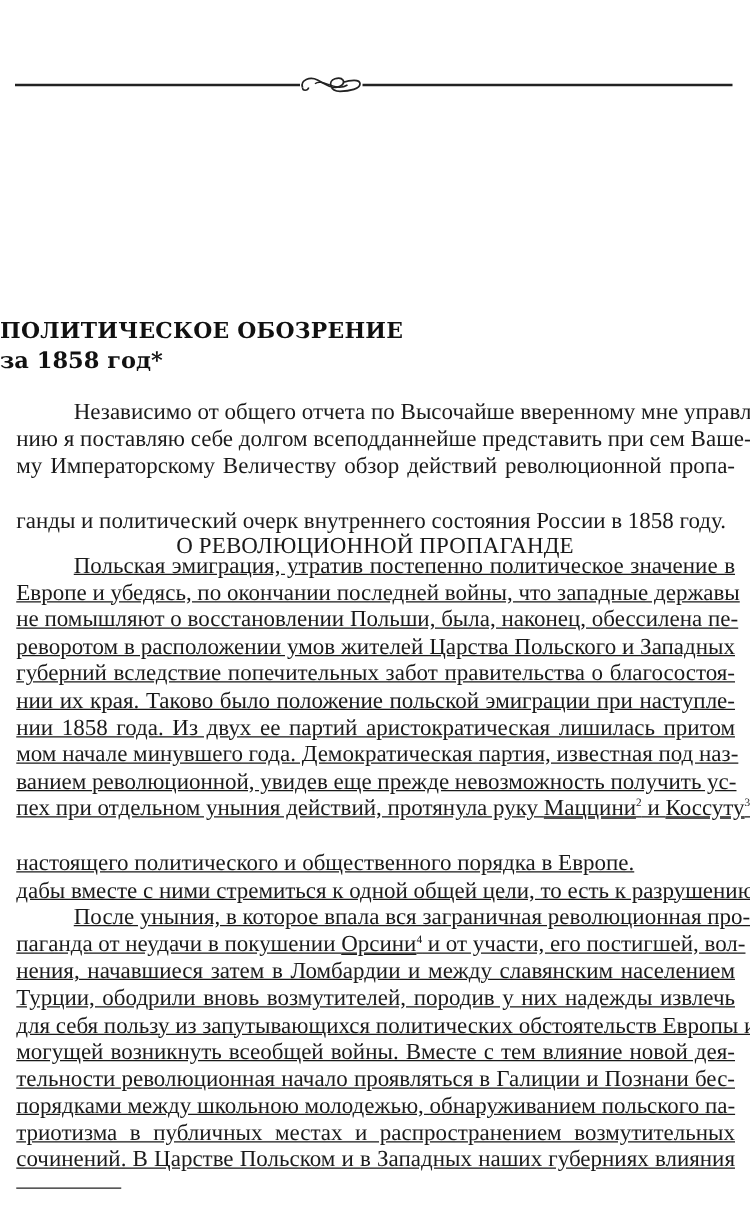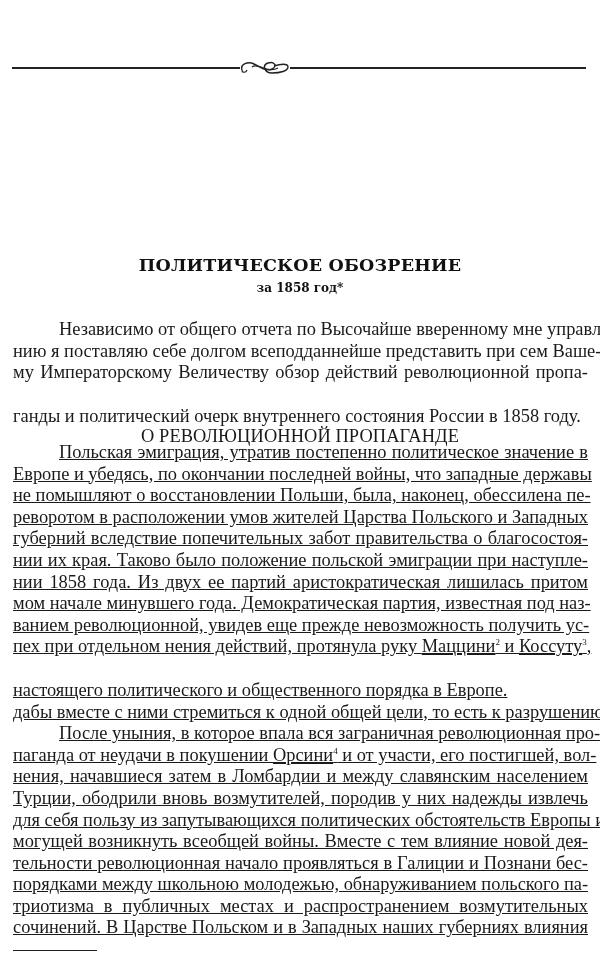--- a/index.html
+++ b/index.html
@@ -12,26 +12,26 @@
     position: absolute; left: 10px; top: 58px; width: 580px; height: 20px;
   }
   .ornament .rule {
     position: absolute; top: 9px; height: 1.5px; background: #222;
   }
   .ornament .rule.left { left: 2px; width: 228px; }
   .ornament .rule.right { left: 280px; width: 296px; }
   .ornament svg { position: absolute; left: 228px; top: 0; }
 
   .title-block {
-    position: absolute; left: 0; width: 600px; top: 254px; text-align: center;
+    position: absolute; left: 0; width: 600px; top: 254px; 
     font-family: "DejaVu Serif", "Liberation Serif", serif;
     font-weight: bold; color: #111;
   }
   .title-block .t1 { font-size: 17.5px; letter-spacing: 0.2px; line-height: 23px; }
-  .title-block .t2 { font-size: 12px; line-height: 23px; }
+  .title-block .t2 { font-size: 18px; line-height: 23px; }
 
   .text {
     position: absolute; left: 13px; width: 575px;
     font-size: 18.4px; line-height: 21.6px; text-align: justify;
     hyphens: manual;
   }
   .line { display: block; text-align: justify; text-align-last: justify; white-space: nowrap; }
   .line.last { text-align-last: left; margin-top: 22px; }
   .p1 { top: 319px; }
   .section-heading {
@@ -80,21 +80,21 @@
 <div class="text p2">
   <span class="line" style="padding-left:46px">Польская эмиграция, утратив постепенно политическое значение в</span>
   <span class="line">Европе и убедясь, по окончании последней войны, что западные державы</span>
   <span class="line">не помышляют о восстановлении Польши, была, наконец, обессилена пе-</span>
   <span class="line">реворотом в расположении умов жителей Царства Польского и Западных</span>
   <span class="line">губерний вследствие попечительных забот правительства о благососто­я-</span>
   <span class="line">нии их края. Таково было положение польской эмиграции при наступле-</span>
   <span class="line">нии 1858 года. Из двух ее партий аристократическая лишилась притом</span>
   <span class="line">мом начале минувшего года. Демократическая партия, известная под наз-</span>
   <span class="line">ванием революционной, увидев еще прежде невозможность получить ус-</span>
-  <span class="line"><span>пех при отдельном нения действий, протянула руку </span><span class="u">Маццини</span><sup>2</sup><span> и </span><span class="u">Коссуту</span><sup>3</sup><span>,</span></span>
+  <span class="line"><span>пех при отдельном уныния действий, протянула руку </span><span class="u">Маццини</span><sup>2</sup><span> и </span><span class="u">Коссуту</span><sup>3</sup><span>,</span></span>
   <span class="line last">настоящего политического и общественного порядка в Европе.</span>
   <span class="line">дабы вместе с ними стремиться к одной общей цели, то есть к разрушению</span>
 
   <span class="line" style="padding-left:46px">После уныния, в которое впала вся заграничная революционная про-</span>
   <span class="line"><span>паганда от неудачи в покушении </span><span class="u">Орсини</span><sup>4</sup><span> и от участи, его постигшей, вол-</span></span>
   <span class="line">нения, начавшиеся затем в Ломбардии и между славянским населением</span>
   <span class="line">Турции, ободрили вновь возмутителей, породив у них надежды извлечь</span>
   <span class="line">для себя пользу из запутывающихся политических обстоятельств Европы и</span>
   <span class="line">могущей возникнуть всеобщей войны. Вместе с тем влияние новой дея-</span>
   <span class="line">тельности революционная начало проявляться в Галиции и Познани бес-</span>

